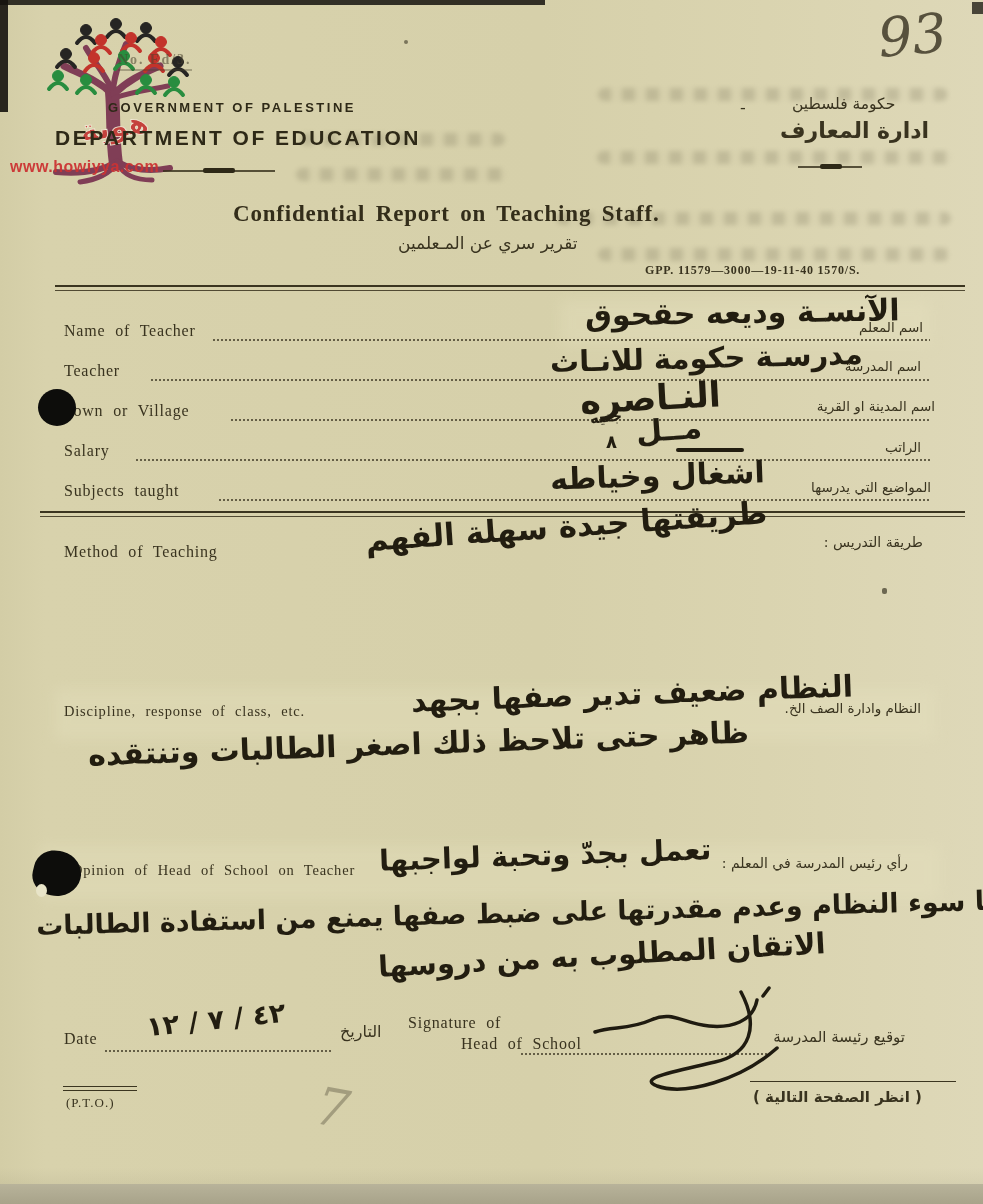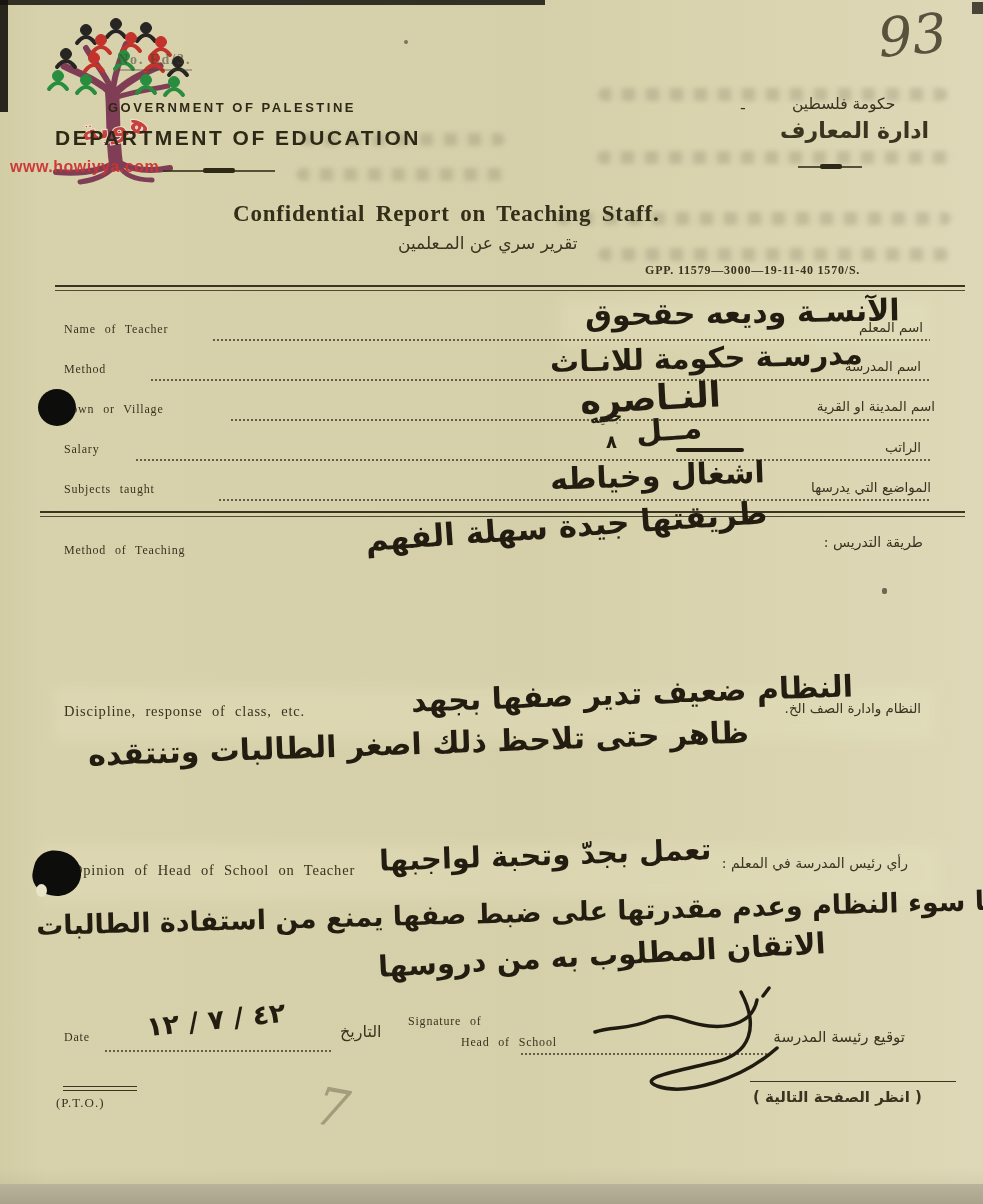--- a/index.html
+++ b/index.html
@@ -4,21 +4,21 @@
 <style>
   html,body{margin:0;padding:0;background:#9a957e;}
   #page{
     position:relative;width:983px;height:1204px;overflow:hidden;
     background:
       linear-gradient(180deg, rgba(255,255,255,0) 0 97%, rgba(90,86,66,.15) 100%),
       linear-gradient(90deg, #d3cda6 0px, #d8d2ac 45px, #d6d0aa 55%, #dad4b0 78%, #ded8b8 100%);
     font-family:"Liberation Serif",serif;color:#39331f;
   }
   .abs{position:absolute;}
-  .lbl-en{position:absolute;color:#39331f;font-size:12px;letter-spacing:.8px;word-spacing:5px;white-space:nowrap;}
+  .lbl-en{position:absolute;color:#39331f;font-size:16px;letter-spacing:.8px;word-spacing:5px;white-space:nowrap;}
   .lbl-ar{position:absolute;color:#39331f;font-family:"DejaVu Sans",sans-serif;font-size:13.5px;direction:rtl;white-space:nowrap;}
   .hand{position:absolute;color:#221d10;font-family:"DejaVu Sans",sans-serif;font-weight:700;direction:rtl;white-space:nowrap;}
   .hand-ltr{direction:ltr;}
   .dotline{position:absolute;height:2px;background-image:radial-gradient(circle, rgba(62,56,36,.75) .9px, rgba(62,56,36,0) 1.1px);background-size:4px 2px;background-repeat:repeat-x;}
   .rule2{position:absolute;height:3px;border-top:2.5px solid #3b3520;border-bottom:1.2px solid #514a33;}
   .thinline{position:absolute;height:0;border-top:1.4px solid #3b3520;}
   .dbl{position:absolute;height:3px;border-top:1.2px solid #3b3520;border-bottom:1.2px solid #3b3520;}
   .smudge{position:absolute;height:13px;border-radius:7px;filter:blur(2.6px);opacity:.45;
     background:repeating-linear-gradient(90deg, rgba(118,112,86,.55) 0 13px, rgba(118,112,86,.05) 13px 24px);}
   .band{position:absolute;background:#e7e3c0;opacity:.33;filter:blur(7px);}
@@ -148,21 +148,21 @@
   <div class="abs" style="left:233px;top:201px;font-size:23px;font-weight:bold;letter-spacing:.8px;word-spacing:4px;white-space:nowrap;color:#332d1a;">Confidential Report on Teaching Staff.</div>
   <div class="lbl-ar" style="left:398px;top:233px;font-size:17px;">تقرير سري عن المـعلمين</div>
   <div class="abs" style="left:645px;top:263px;font-size:12px;font-weight:bold;letter-spacing:.8px;white-space:nowrap;">GPP. 11579—3000—19-11-40  1570/S.</div>
   <div class="rule2" style="left:55px;top:285px;width:910px;"></div>
 
   <div class="lbl-en" style="left:64px;top:322px;">Name of Teacher</div>
   <div class="dotline" style="left:212px;top:339px;width:718px;"></div>
   <div class="lbl-ar" style="right:60px;top:319px;">اسم المعلم</div>
   <div class="hand" style="right:83px;top:295px;font-size:30px;transform:rotate(-1deg);">الآنسـة  وديعه حقحوق</div>
 
-  <div class="lbl-en" style="left:64px;top:362px;">Method</div>
+  <div class="lbl-en" style="left:64px;top:362px;">Teacher</div>
   <div class="dotline" style="left:150px;top:379px;width:780px;"></div>
   <div class="lbl-ar" style="right:62px;top:358px;">اسم المدرسة</div>
   <div class="hand" style="right:120px;top:341px;font-size:29px;transform:rotate(-1.5deg);">مدرسـة حكومة للانـاث</div>
 
   <div class="lbl-en" style="left:64px;top:402px;">Town or Village</div>
   <div class="dotline" style="left:230px;top:419px;width:700px;"></div>
   <div class="lbl-ar" style="right:48px;top:398px;">اسم المدينة او القرية</div>
   <div class="hand" style="right:262px;top:378px;font-size:35px;transform:rotate(-3deg);">النـاصره</div>
 
   <div class="lbl-en" style="left:64px;top:442px;">Salary</div>
@@ -211,18 +211,18 @@
   <svg class="abs" style="left:545px;top:986px;" width="245" height="112" viewBox="0 0 245 112">
     <g stroke="#1f1b10" stroke-width="3.5" fill="none" stroke-linecap="round">
       <path d="M212 14 C208 36 186 42 164 40 C138 38 128 24 106 34 C84 44 66 40 50 46"></path>
       <path d="M196 6 C214 40 206 68 170 76 C128 86 92 92 112 100 C140 110 196 94 232 62"></path>
       <path d="M218 10 L224 2"></path>
     </g>
   </svg>
   <div class="lbl-ar" style="right:78px;top:1028px;font-size:15px;">توقيع رئيسة المدرسة</div>
 
   <div class="dbl" style="left:63px;top:1086px;width:74px;"></div>
-  <div class="lbl-en" style="left:56px;top:1095px;font-size:13px;letter-spacing:1px;">(P.T.O.)</div>
+  <div class="lbl-en" style="left:66px;top:1095px;font-size:13px;letter-spacing:1px;">(P.T.O.)</div>
   <div class="thinline" style="left:750px;top:1081px;width:206px;"></div>
   <div class="lbl-ar" style="left:753px;top:1088px;font-size:15px;font-weight:bold;">( انظر الصفحة التالية )</div>
   <div class="pencil" style="left:316px;top:1078px;font-size:52px;opacity:.4;transform:rotate(10deg);">7</div>
 
 </div>
 
 </body></html>

